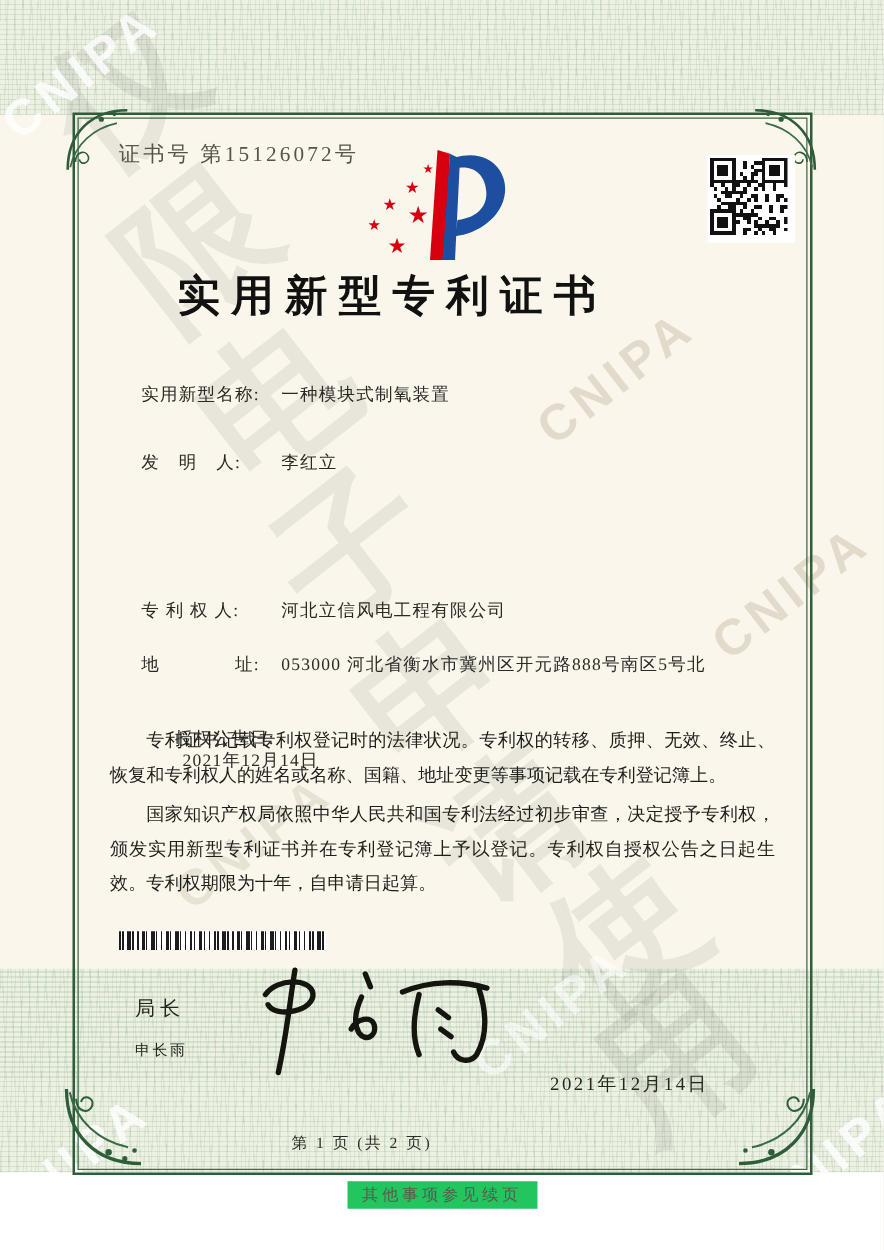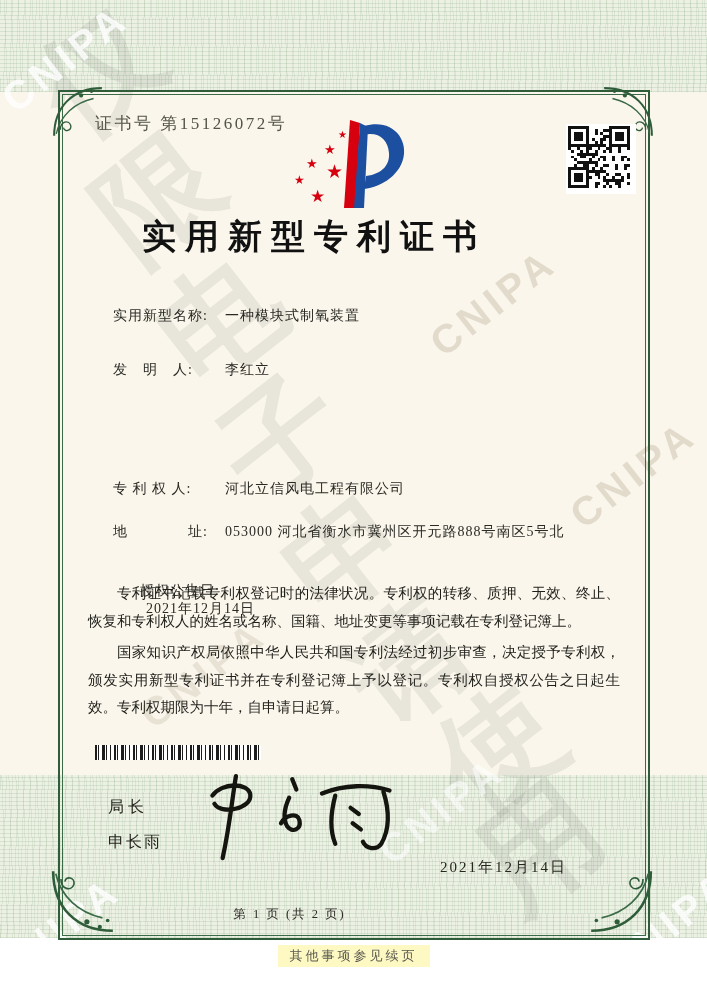--- a/index.html
+++ b/index.html
@@ -28,26 +28,26 @@
   .val{margin-left:6px;margin-top:27px;}
   .grant-pair{display:inline-block;}
   .grant-pair.second{position:absolute;left:355px;top:0;}
   .body-text{position:absolute;left:88px;top:580px;width:532px;font-size:14.5px;line-height:1.9;
              color:#1f1f1a;text-align:justify;}
   .body-text p{margin:0 0 4px 0;text-indent:2em;}
   .barcode{position:absolute;left:95px;top:745px;width:166px;height:15px;
     background:repeating-linear-gradient(90deg,#1c1c1c 0 2px,#fff 2px 3px,#1c1c1c 3px 4px,#fff 4px 7px,
       #1c1c1c 7px 10px,#fff 10px 11px,#1c1c1c 11px 12px,#fff 12px 15px,#1c1c1c 15px 16px,#fff 16px 19px);}
   .signer-title{position:absolute;left:108px;top:797px;font-size:16px;letter-spacing:4px;font-family:"Liberation Sans",sans-serif;}
-  .signer-name{position:absolute;left:108px;top:832px;font-size:16px;letter-spacing:2px;font-family:"Liberation Sans",sans-serif;}
+  .signer-name{position:absolute;left:108px;top:832px;font-size:12px;letter-spacing:2px;font-family:"Liberation Sans",sans-serif;}
   .signature{position:absolute;left:195px;top:770px;width:215px;height:95px;}
   .issue-date{position:absolute;left:440px;top:858px;font-size:15px;letter-spacing:2px;}
   .page-info{position:absolute;left:0;top:906px;width:579px;text-align:center;font-size:12.5px;letter-spacing:2px;color:#2c2c26;}
   .footer-note{position:absolute;left:0;top:945px;width:707px;text-align:center;}
-  .footer-note span{display:inline-block;background:#fef9c3;padding:2px 12px;font-size:13px;letter-spacing:3px;color:#5a5a50;}
+  .footer-note span{display:inline-block;background:#22c55e;padding:2px 12px;font-size:13px;letter-spacing:3px;color:#5a5a50;}
   .wm{position:absolute;pointer-events:none;transform:rotate(-38deg);font-weight:bold;user-select:none;}
   .wm-char{font-size:118px;color:rgba(95,90,78,0.11);font-family:"Liberation Serif",serif;}
   .wm-cnipa{font-size:40px;letter-spacing:5px;font-family:"Liberation Sans",sans-serif;color:rgba(206,197,177,0.55);}
   .wm-cnipa.on-green{color:rgba(255,255,255,0.8);}
 </style>
 </head>
 <body>
 
 <div class="page">
 

